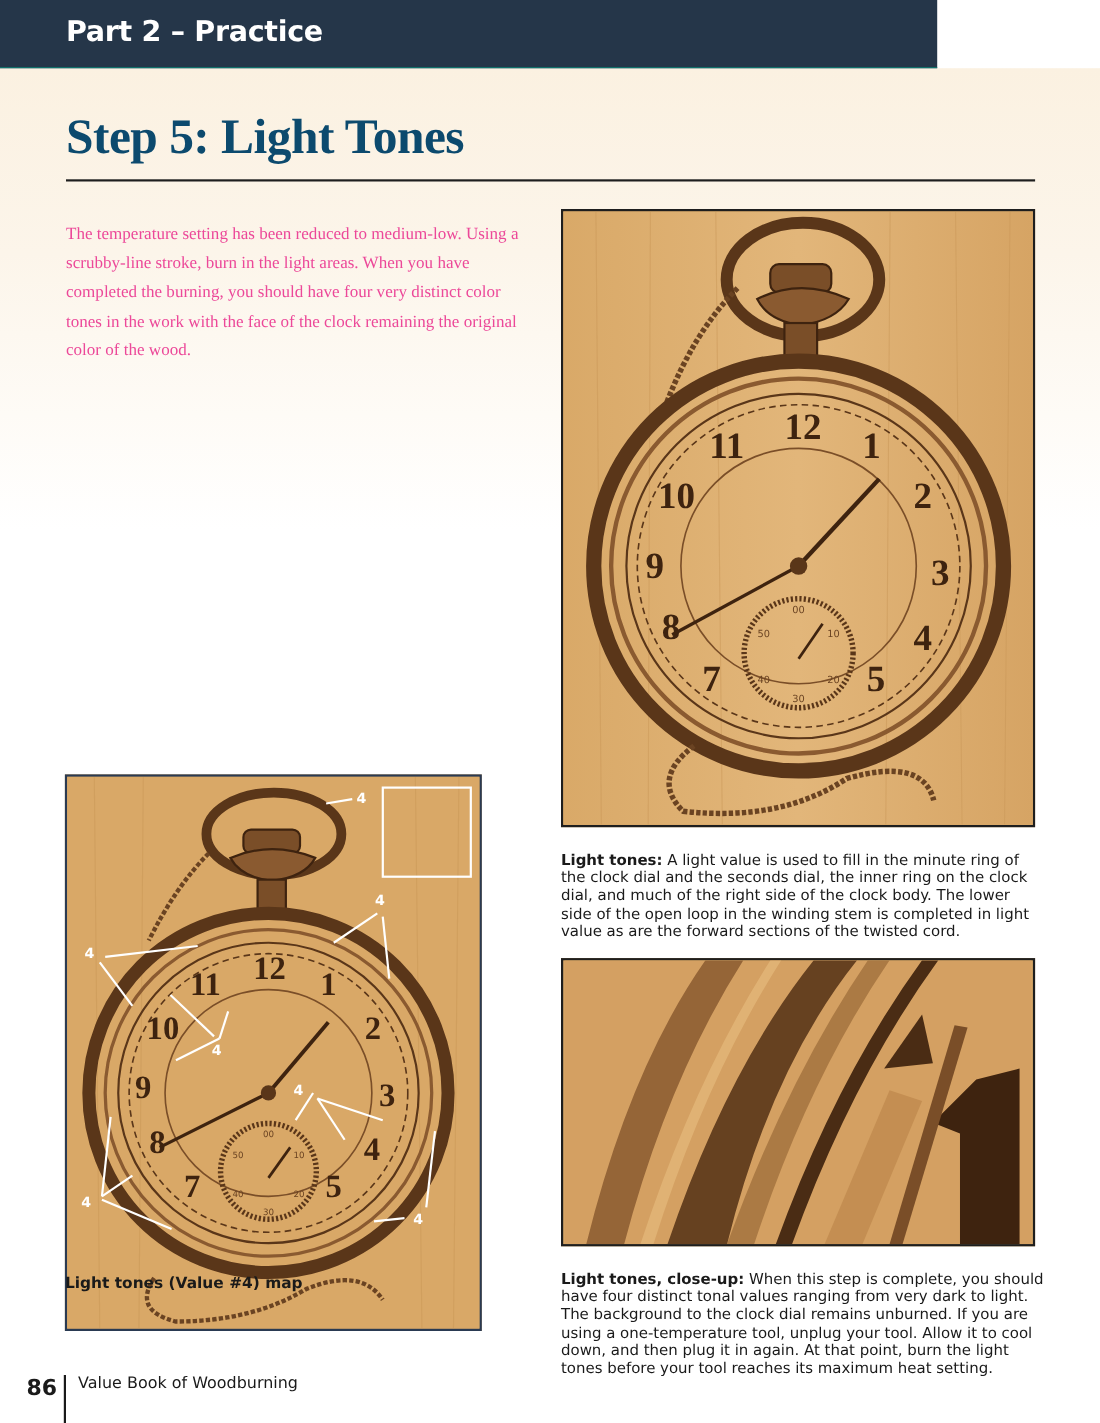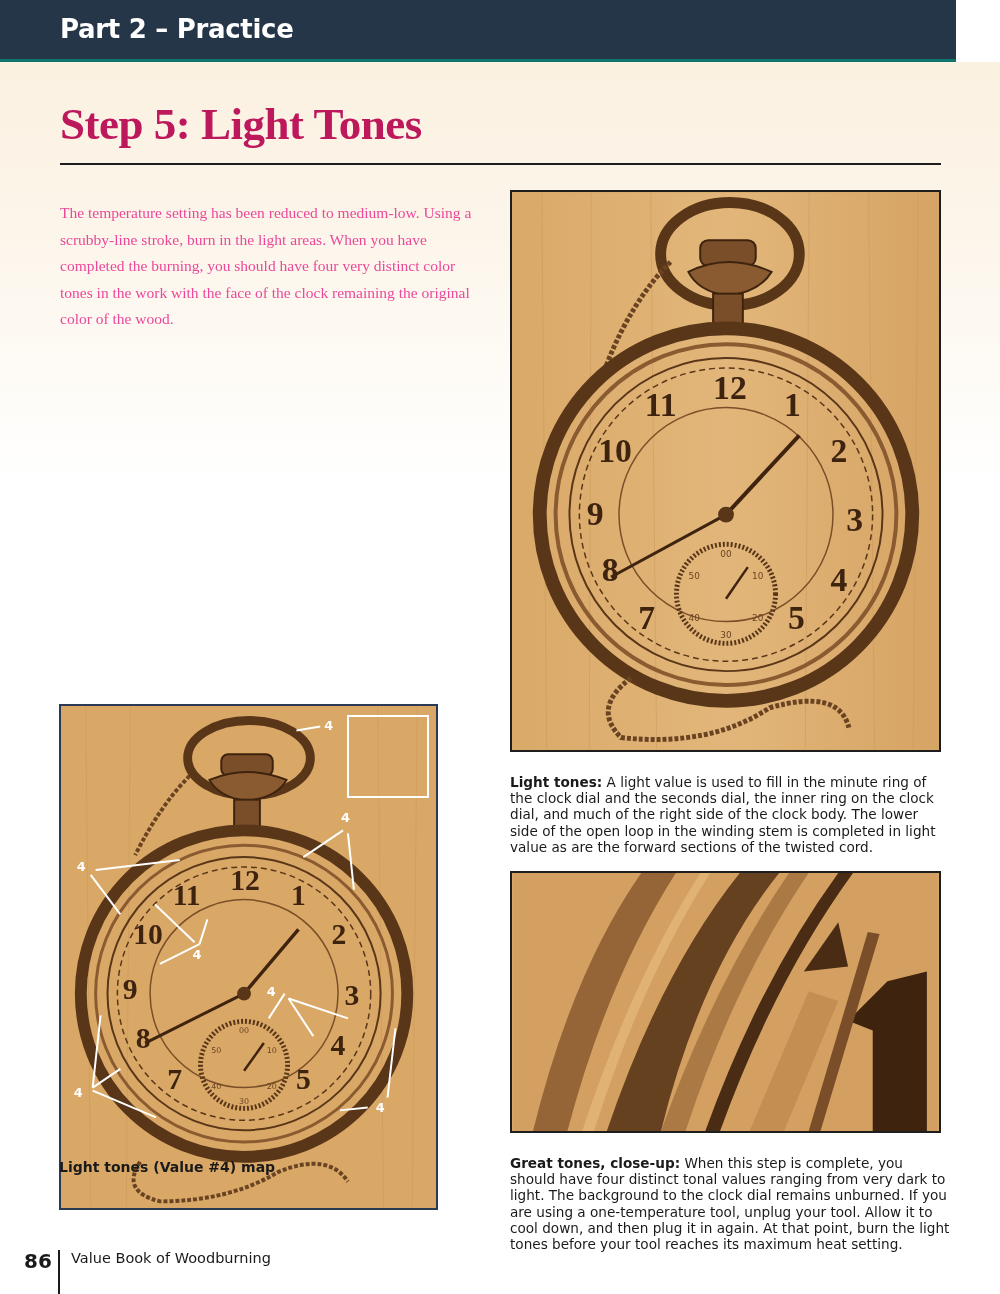--- a/index.html
+++ b/index.html
@@ -9,34 +9,34 @@
     overflow: hidden;
     background: #ffffff;
     font-family: "Liberation Sans", sans-serif;
     color: #1c1c1c;
   }
   .page-bg {
     position: absolute; left: 0; top: 62px; width: 1000px; height: 420px;
     background: linear-gradient(to bottom, #fbf1e1 0%, #fcf5ea 40%, #fefbf6 75%, #ffffff 100%);
   }
   .header-band {
-    position: absolute; left: 0; top: 0; width: 956px; height: 62px;
+    position: absolute; left: 0; top: 0; width: 852px; height: 62px;
     background: #253649;
-    border-bottom: 3px solid #0f766e;
+    border-bottom: 1px solid #0f766e;
   }
   .header-title {
     position: absolute; left: 60px; top: 14px;
     font-family: "DejaVu Sans", sans-serif;
     font-weight: bold; font-size: 26px; color: #ffffff;
     letter-spacing: -0.3px;
   }
   .step-title {
     position: absolute; left: 60px; top: 98px;
     font-family: "Liberation Serif", serif;
-    font-weight: bold; font-size: 45px; color: #be185d;
+    font-weight: bold; font-size: 45px; color: #0c4a6e;
     letter-spacing: -0.5px;
   }
   .title-rule {
     position: absolute; left: 60px; top: 163px; width: 881px; height: 2px;
     background: #1e1e1e;
   }
   .intro {
     position: absolute; left: 60px; top: 200px; width: 420px;
     font-family: "Liberation Serif", serif;
     font-size: 15.5px; line-height: 26.5px; color: #ec4899;
@@ -164,21 +164,21 @@
     <path d="M95 262 Q150 100 230 0 L270 0 Q190 100 150 262Z" fill="#5a3619" opacity="0.9"></path>
     <path d="M150 262 Q205 110 280 0 L300 0 Q225 110 175 262Z" fill="#9a6a38" opacity="0.7"></path>
     <path d="M195 262 Q250 110 330 0 L345 0 Q265 110 210 262Z" fill="#4a2c14"></path>
     <path d="M240 262 L300 120 L330 130 L275 262Z" fill="#c48e52"></path>
     <path d="M295 100 L330 50 L340 95 Z" fill="#4a2c14"></path>
     <path d="M340 150 L380 110 L420 100 L420 262 L365 262 L365 160 Z" fill="#3e230f"></path>
     <path d="M300 262 L360 60 L372 62 L312 262Z" fill="#7a4e28"></path>
   </svg>
 </div>
 <div class="caption cap-close">
-  <b>Great tones, close-up:</b><span> When this step is complete, you should have four distinct tonal values ranging from very dark to light. The background to the clock dial remains unburned. If you are using a one-temperature tool, unplug your tool. Allow it to cool down, and then plug it in again. At that point, burn the light tones before your tool reaches its maximum heat setting.</span>
+  <b>Light tones, close-up:</b><span> When this step is complete, you should have four distinct tonal values ranging from very dark to light. The background to the clock dial remains unburned. If you are using a one-temperature tool, unplug your tool. Allow it to cool down, and then plug it in again. At that point, burn the light tones before your tool reaches its maximum heat setting.</span>
 </div>
 
 <div class="figure fig-map" title="Pocket watch with arrows marking light tone areas">
   <svg viewBox="0 0 379 506" xmlns="http://www.w3.org/2000/svg">
     <rect width="379" height="506" fill="#d9a867"></rect>
     <g stroke="#c89656" stroke-width="1" opacity="0.5">
       <line x1="25" y1="0" x2="30" y2="506"></line>
         <line x1="70" y1="0" x2="66" y2="506"></line>
       <line x1="320" y1="0" x2="326" y2="506"></line>
         <line x1="360" y1="0" x2="355" y2="506"></line>

